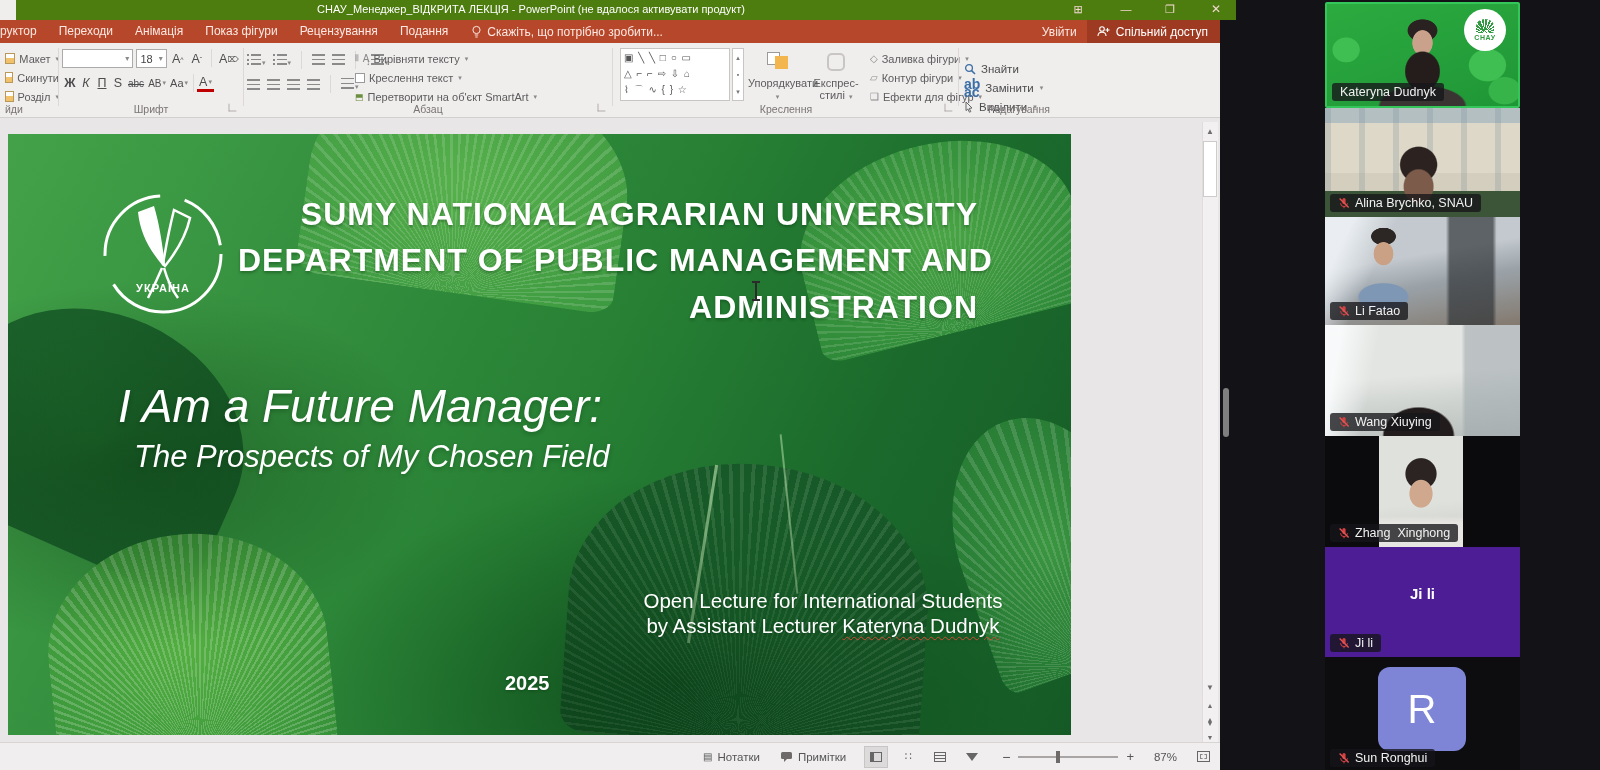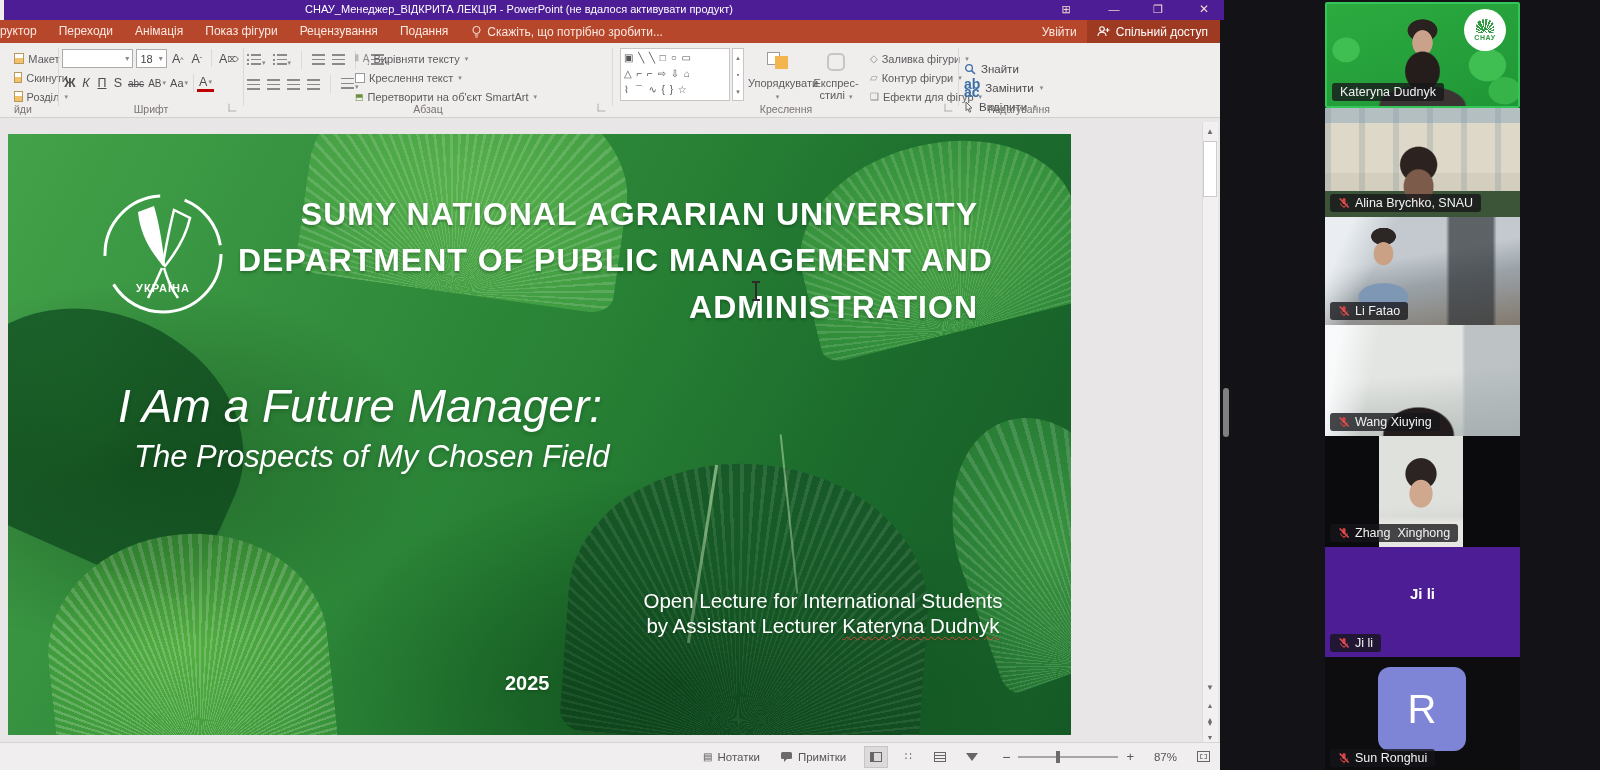--- a/index.html
+++ b/index.html
@@ -3,21 +3,21 @@
 <meta charset="utf-8">
 <style>
   * { margin:0; padding:0; box-sizing:border-box; }
   html,body { width:1600px; height:770px; overflow:hidden; background:#131317;
     font-family:"Liberation Sans", sans-serif; }
   .abs { position:absolute; }
 
   
   .ppt { position:absolute; left:0; top:0; width:1220px; height:770px; background:#f0eded; }
 
-  .titlebar { position:absolute; left:4px; top:0; width:100%; height:20px; background:#4c1d95; }
+  .titlebar { position:absolute; left:16px; top:0; width:100%; height:20px; background:#4d7c0f; }
   .titlebar .title { position:absolute; left:0; right:190px; top:3px; text-align:center;
     color:#fff; font-size:11px; white-space:nowrap; }
   .winbtn { position:absolute; top:2px; width:16px; height:15px; color:#f3d9d2; font-size:11px;
     line-height:15px; text-align:center; }
   .ribbonopt { right:150px; } .minbtn { right:102px; } .maxbtn { right:58px; } .closebtn { right:12px; font-size:12px; }
 
   .menubar { position:absolute; left:0; top:20px; width:100%; height:23px; background:#b7472a;
     display:flex; align-items:center; color:#fbe8e2; font-size:12px; }
   .menu-item { padding:0 11px; height:23px; line-height:23px; white-space:nowrap; }
   .menu-item.first { padding-left:0; }
@@ -206,21 +206,21 @@
         <path d="M1 11c0-2.4 1.8-3.8 4-3.8s4 1.4 4 3.8" fill="none" stroke="#fff" stroke-width="1.1"></path>
         <line x1="10.5" y1="3" x2="10.5" y2="7" stroke="#fff" stroke-width="1.1"></line>
         <line x1="8.5" y1="5" x2="12.5" y2="5" stroke="#fff" stroke-width="1.1"></line>
       </svg>
       <span>Спільний доступ</span>
     </div>
   </div>
 
   <div class="ribbon">
 
-    <div class="rgroup" style="left:14px; width:54px;">
+    <div class="rgroup" style="left:5px; width:54px;">
       <div class="stackbtn" style="margin-top:6px;">
         <span class="mini-ico"></span>
         <span>Макет</span>
           <span class="dd">▾</span>
       </div>
       <div class="stackbtn">
         <span class="mini-ico"></span>
         <span>Скинути</span>
       </div>
       <div class="stackbtn">

